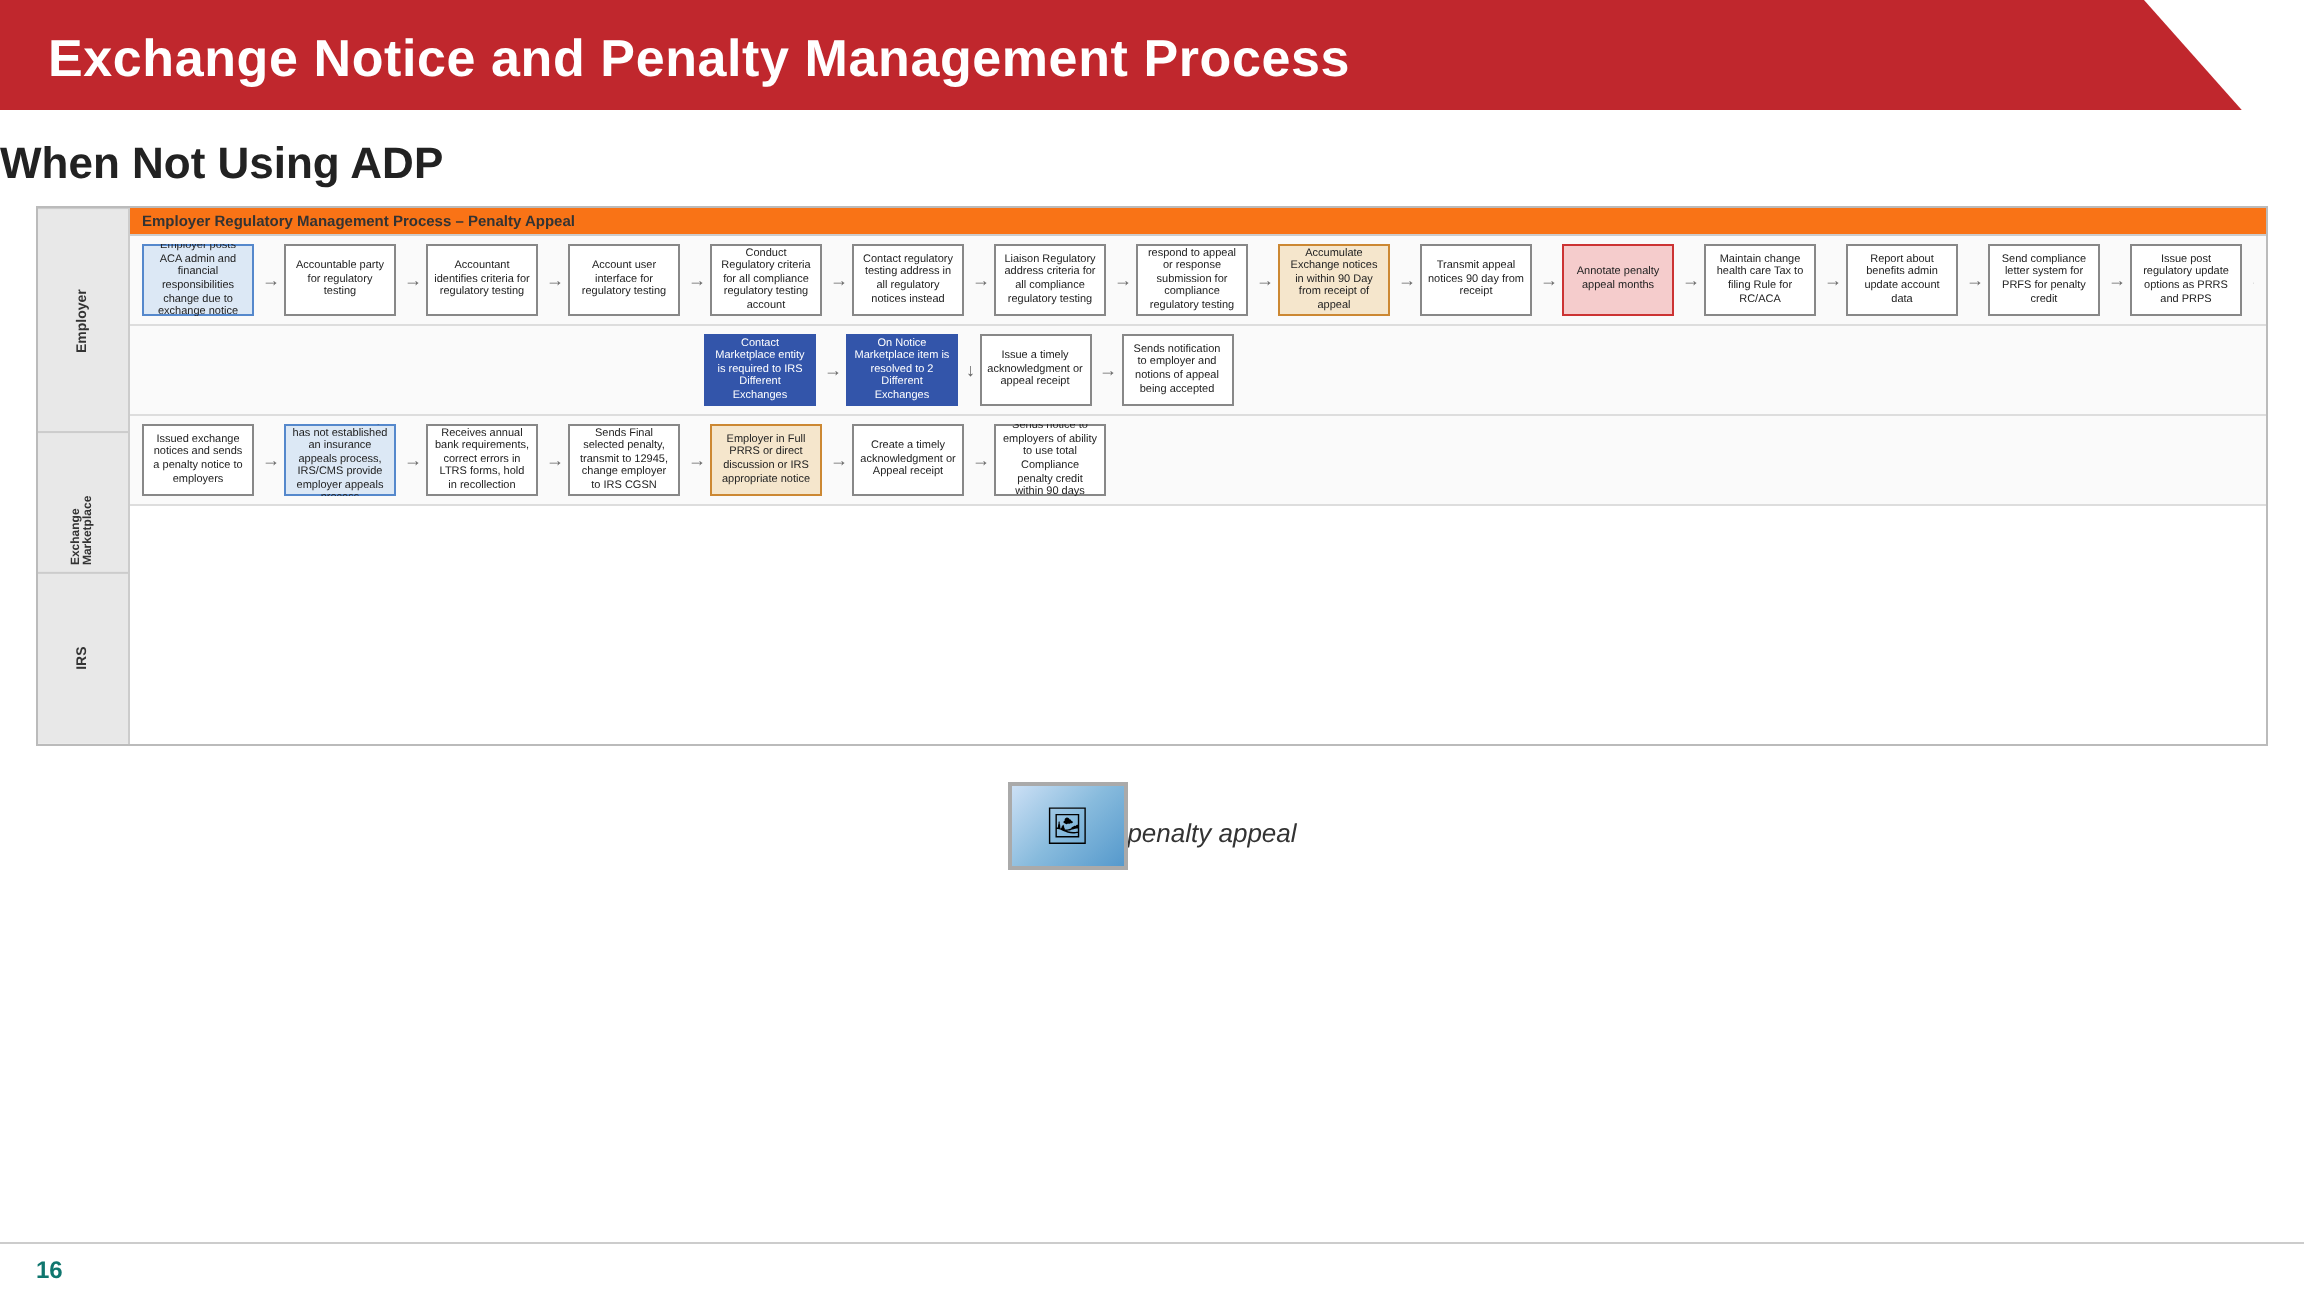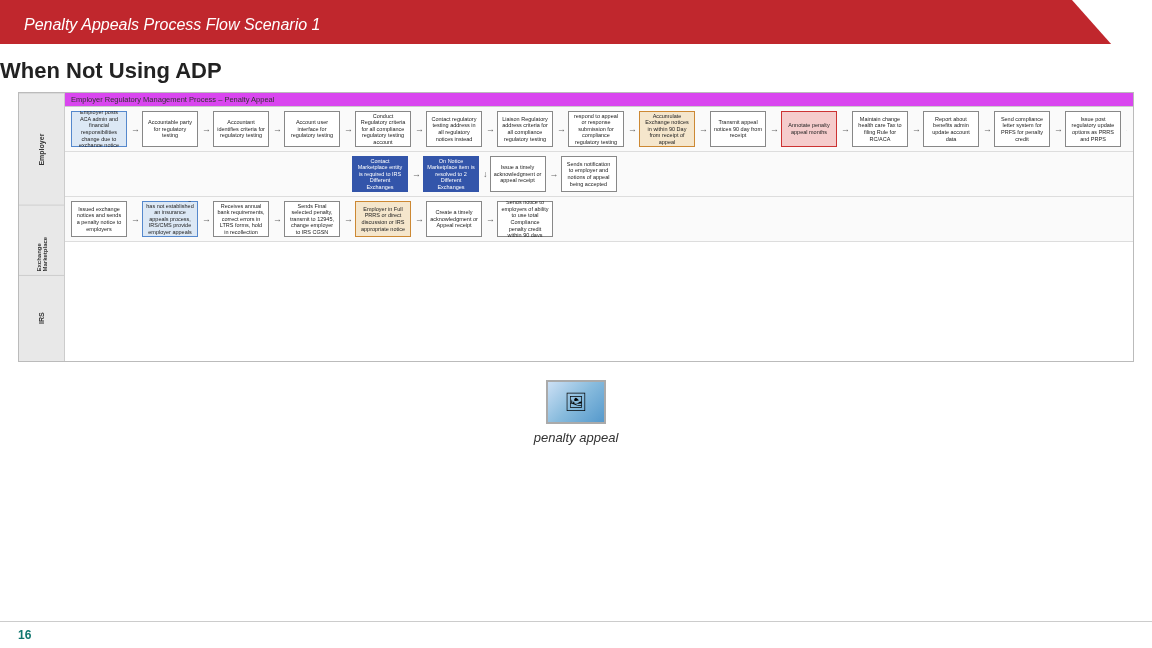--- a/index.html
+++ b/index.html
@@ -94,24 +94,24 @@
 
     
     .diagram-content {
       margin-left: 46px;
       height: 100%;
       position: relative;
       overflow: hidden;
     }
 
     .diagram-title-bar {
-      background: #d946ef;
+      background: #f97316;
       border-bottom: 1px solid #ccc;
       font-size: 7.5px;
-      font-weight: normal;
+      font-weight: bold;
       padding: 2px 6px;
       color: #333;
     }
 
     .flow-row {
       display: flex;
       align-items: center;
       padding: 4px 6px;
       border-bottom: 1px solid #ddd;
       position: relative;
@@ -150,21 +150,21 @@
     .arrow {
       font-size: 9px;
       color: #666;
       margin: 0 1px;
       flex-shrink: 0;
     }
 
     
     .thumbnail-area {
       display: flex;
-      flex-direction: column;
+      flex-direction: row;
       align-items: center;
       justify-content: center;
       margin: 18px 0 0 0;
     }
 
     .thumbnail-box {
       width: 60px;
       height: 44px;
       border: 2px solid #aaa;
       background: linear-gradient(135deg, #cce0f5 0%, #88bbdd 50%, #5599cc 100%);
@@ -215,21 +215,21 @@
       align-items: center;
       overflow: hidden;
       height: 100%;
       gap: 1px;
     }
   </style>
 </head>
 <body>
 
 <div class="header">
-  <div class="header-subtitle">Penalty Appeals Process Flow Scenario 1</div>
+  <div class="header-title">Exchange Notice and Penalty Management Process</div>
 </div>
 
 <div class="section-title">When Not Using ADP</div>
 
 <div class="diagram-container">
   <div style="display:flex; height:100%;">
 
     <div class="row-labels">
       <div class="row-label employer">
         <span>Employer</span>

